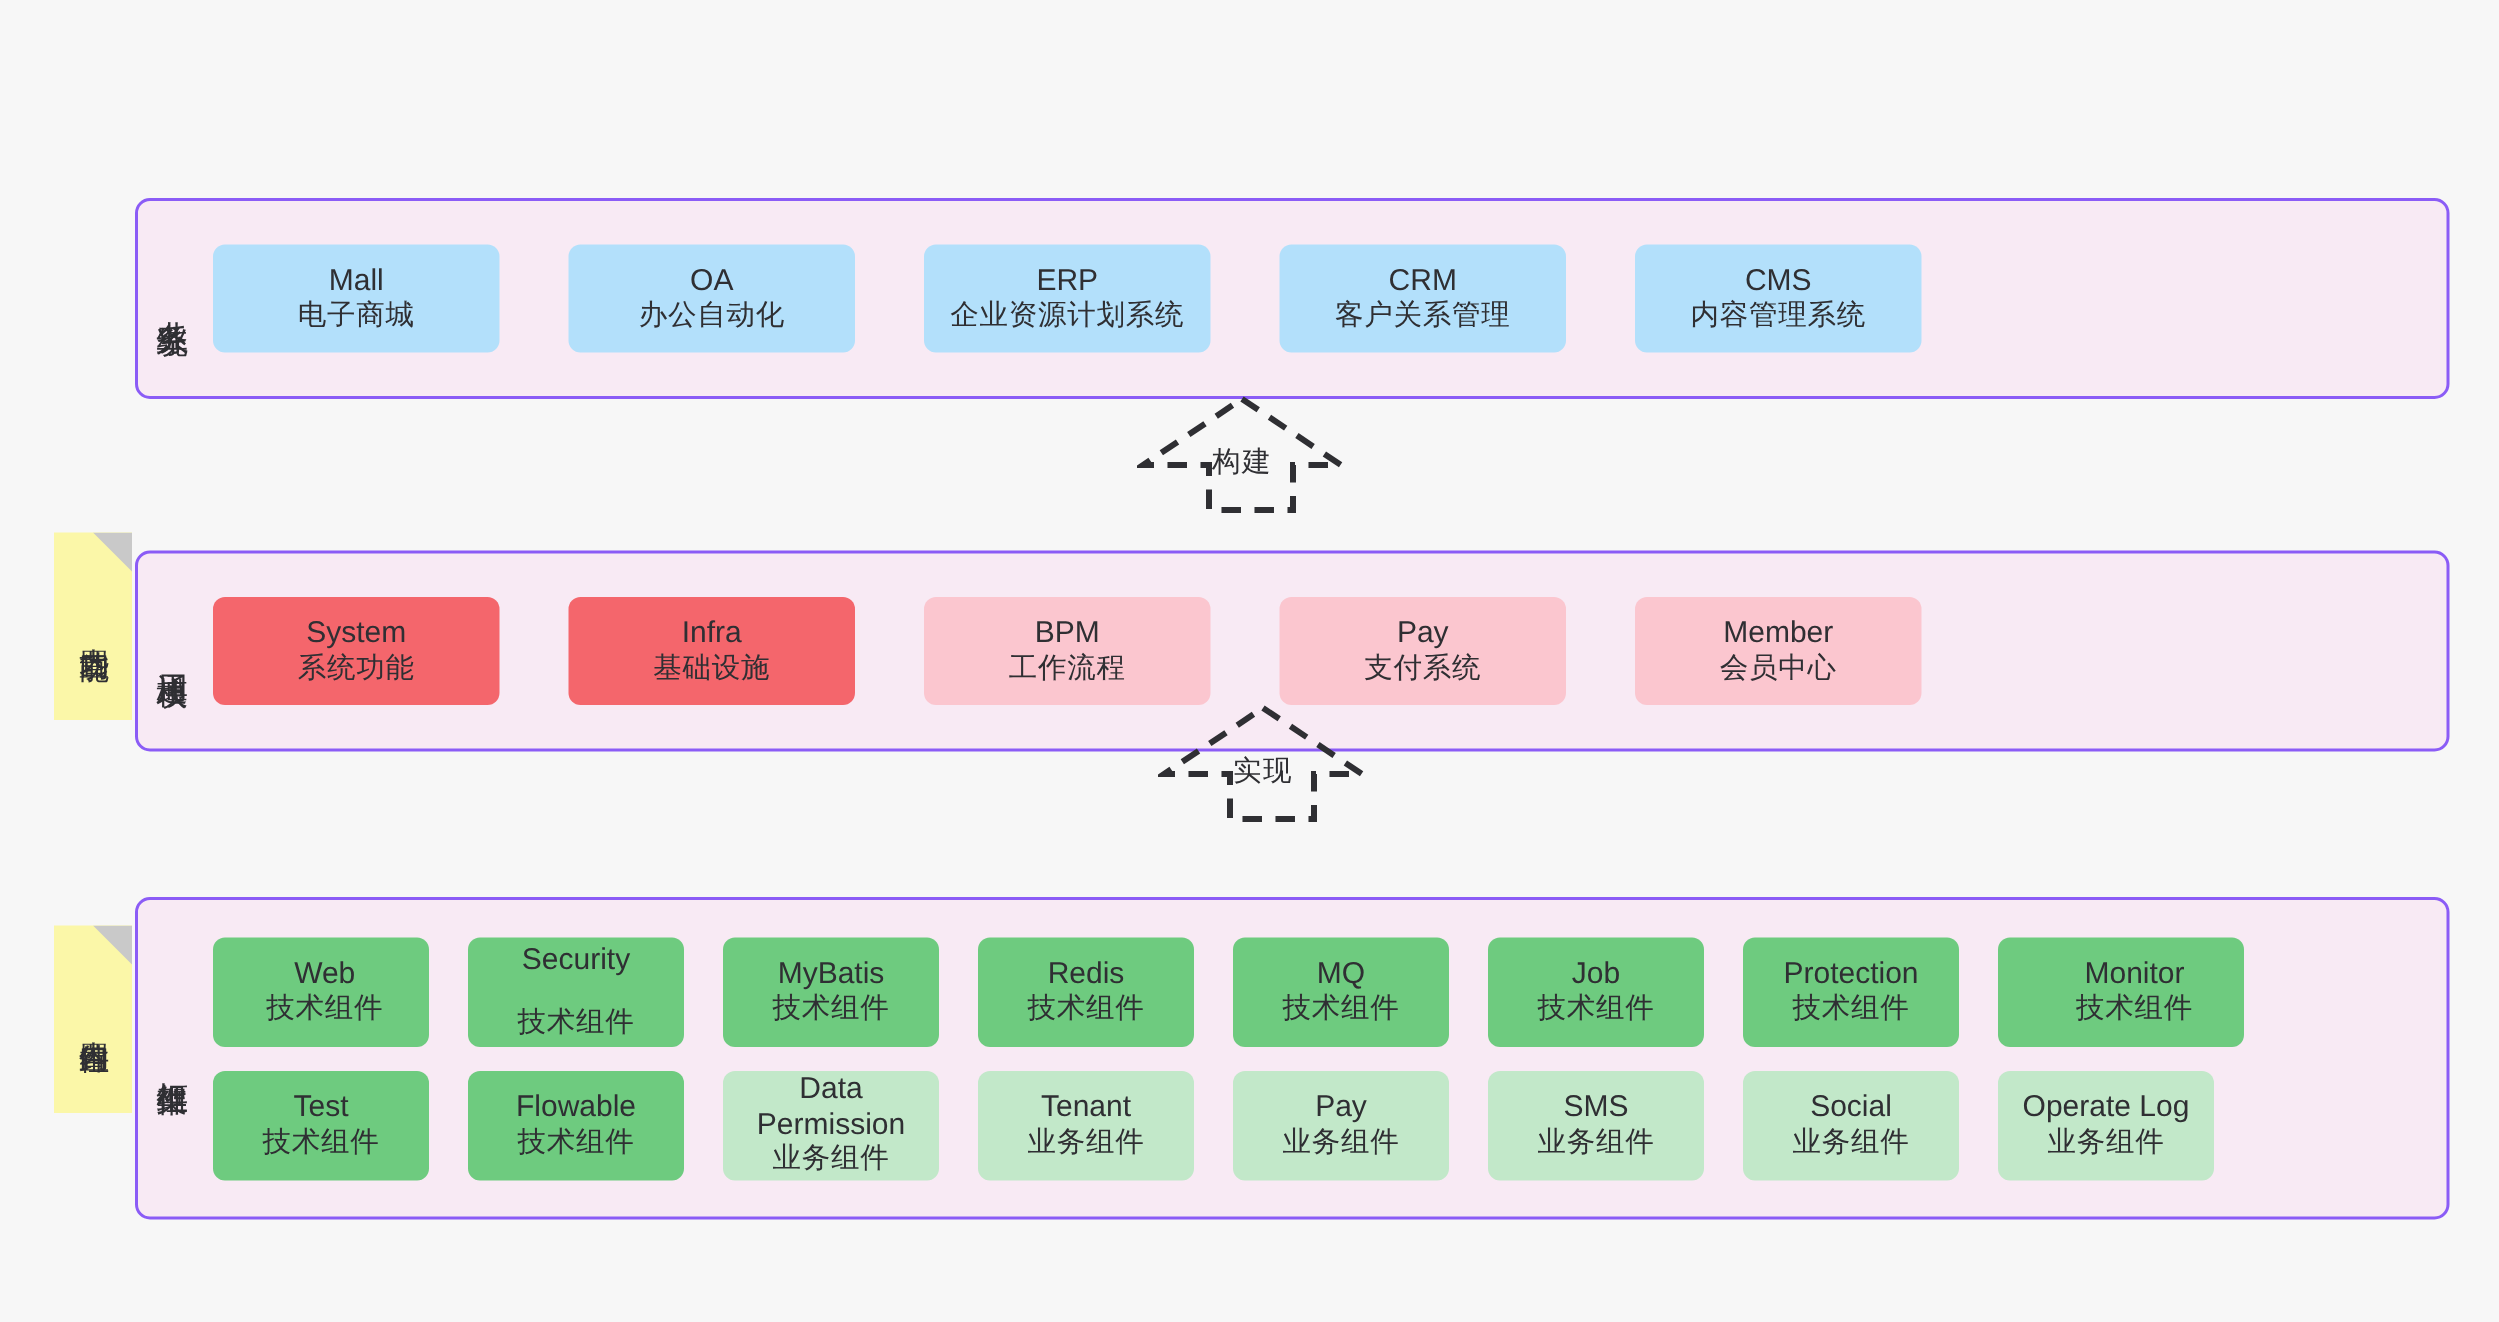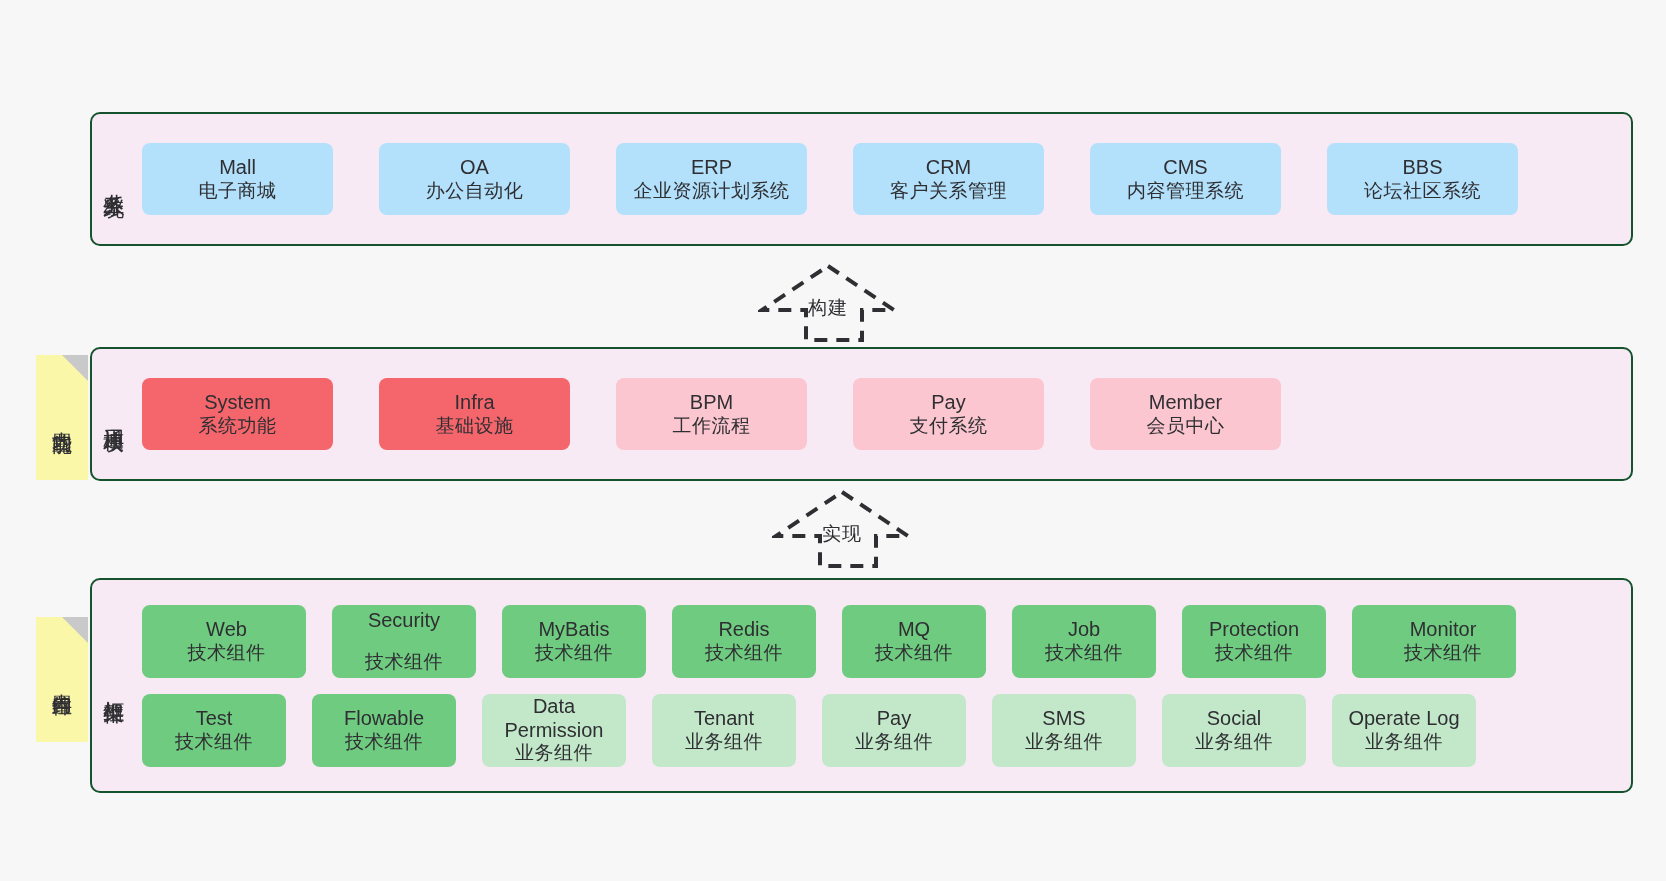--- a/index.html
+++ b/index.html
@@ -21,24 +21,25 @@
     left: 0; top: 0;
     width: 1666px;
     height: 881px;
   }
 
   
   .layer-panel {
     position: absolute;
     box-sizing: border-box;
     background: #f8eaf4;
-    border: 2px solid #14532d;
+    border: 2px solid #8b5cf6;
     border-radius: 10px;
     display: flex;
     align-items: stretch;
+    margin-top: 20px;
   }
 
   
   .layer-title {
     flex: 0 0 auto;
     width: 44px;
     display: flex;
     align-items: center;
     justify-content: center;
     font-size: 21px;
@@ -159,24 +160,20 @@
           <span class="cn">企业资源计划系统</span>
         </div>
         <div class="card c-blue" style="width:191px;height:72px;margin-right:46px;">
           <span class="en">CRM</span>
           <span class="cn">客户关系管理</span>
         </div>
         <div class="card c-blue" style="width:191px;height:72px;margin-right:46px;">
           <span class="en">CMS</span>
           <span class="cn">内容管理系统</span>
         </div>
-        <div class="card c-blue" style="width:191px;height:72px;">
-          <span class="en">BBS</span>
-          <span class="cn">论坛社区系统</span>
-        </div>
       </div>
     </div>
   </div>
 
   <div class="arrow-wrap" style="left:758px; top:262px; width:140px; height:80px;">
     <svg width="140" height="80" viewBox="0 0 140 80" aria-hidden="true">
       <path d="M 70 4 L 136 48 L 104 48 L 104 78 L 48 78 L 48 48 L 4 48 Z" fill="none" stroke="#2f2f33" stroke-width="4" stroke-dasharray="13 9" stroke-linejoin="miter"></path>
     </svg>
     <div class="arrow-label" style="top:33px;">构建</div>
   </div>
@@ -206,37 +203,37 @@
           <span class="cn">支付系统</span>
         </div>
         <div class="card c-pink" style="width:191px;height:72px;margin-right:46px;">
           <span class="en">Member</span>
           <span class="cn">会员中心</span>
         </div>
       </div>
     </div>
   </div>
 
-  <div class="arrow-wrap" style="left:772px; top:488px; width:140px; height:80px;">
+  <div class="arrow-wrap" style="left:772px; top:468px; width:140px; height:80px;">
     <svg width="140" height="80" viewBox="0 0 140 80" aria-hidden="true">
       <path d="M 70 4 L 136 48 L 104 48 L 104 78 L 48 78 L 48 48 L 4 48 Z" fill="none" stroke="#2f2f33" stroke-width="4" stroke-dasharray="13 9" stroke-linejoin="miter"></path>
     </svg>
     <div class="arrow-label" style="top:33px;">实现</div>
   </div>
 
   <div class="sticky" style="left:36px; top:617px; width:52px; height:125px;">
     <span>内置组件</span>
   </div>
 
   <div class="layer-panel" id="panel-2" style="left:90px; top:578px; width:1543px; height:215px;">
     <div class="layer-title">框架组件</div>
     <div class="layer-body">
 
       <div class="box-row">
-        <div class="card c-green" style="width:164px;height:73px;margin-right:26px;padding-left:11px;">
+        <div class="card c-green" style="width:144px;height:73px;margin-right:26px;padding-left:11px;">
           <span class="en">Web</span>
           <span class="cn">技术组件</span>
         </div>
         <div class="card c-green" style="width:144px;height:73px;margin-right:26px;justify-content:space-between;">
           <span class="en">Security</span>
           <span class="cn">技术组件</span>
         </div>
         <div class="card c-green" style="width:144px;height:73px;margin-right:26px;">
           <span class="en">MyBatis</span>
           <span class="cn">技术组件</span>

